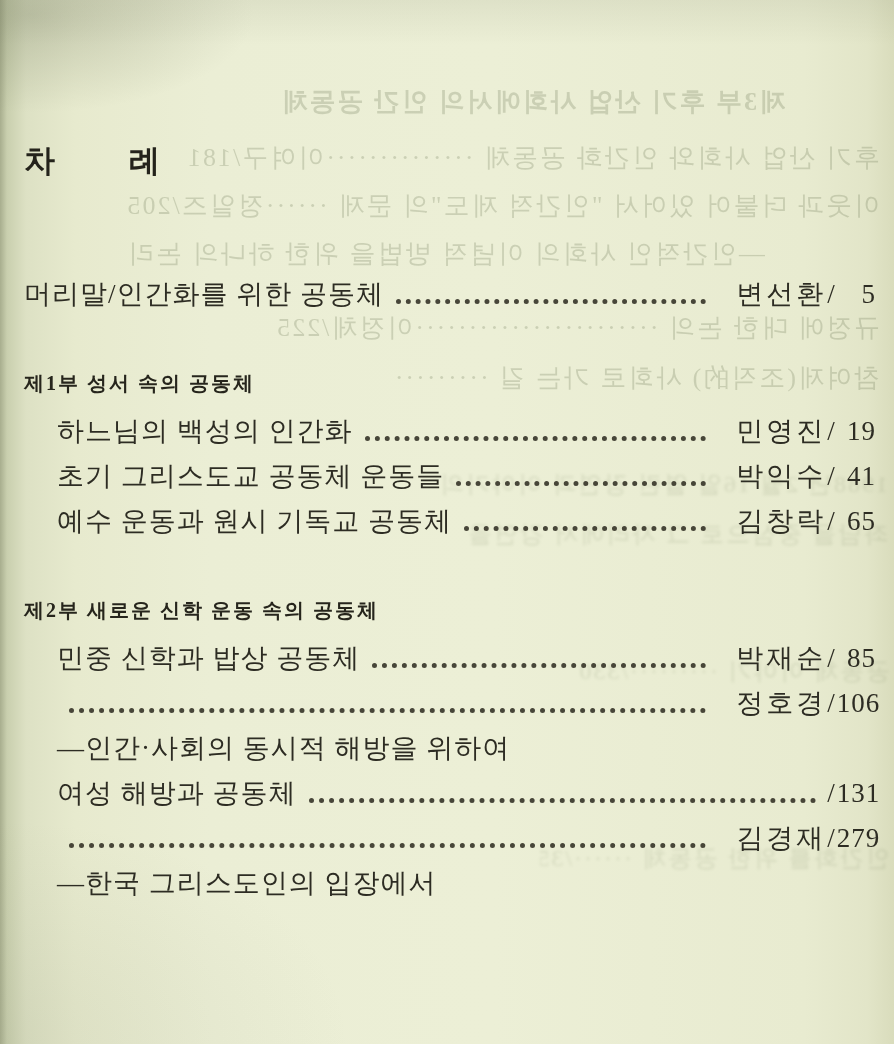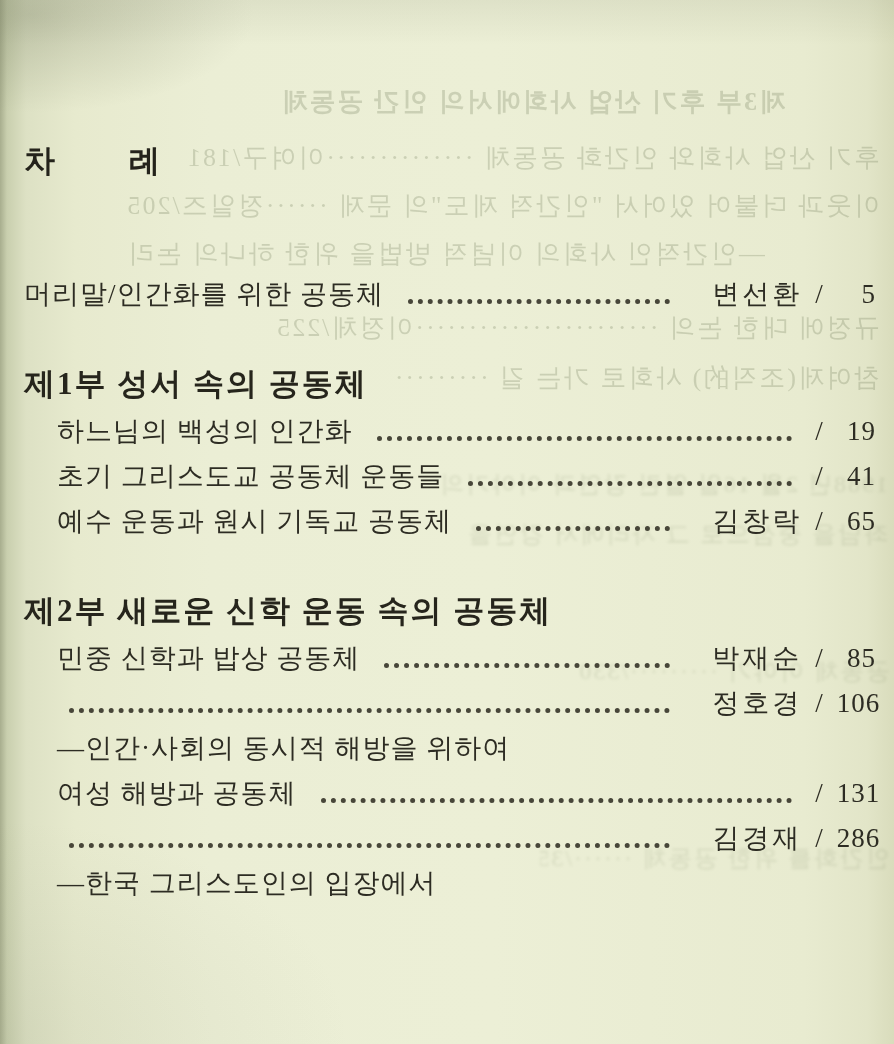--- a/index.html
+++ b/index.html
@@ -39,23 +39,23 @@
   
   .title{
     position:absolute; top:140px; left:24px; right:18px;
     text-align:left; font-size:31px; font-weight:bold;
     letter-spacing:4px; color:#24231b;
   }
   .toc{
     position:absolute; top:272px; left:24px; right:18px;
     font-size:27px; letter-spacing:1px;
   }
-  .row{display:flex; align-items:center; height:45px; line-height:45px; white-space:nowrap;gap:12px;}
+  .row{display:flex; align-items:center; height:45px; line-height:45px; white-space:nowrap;}
   .row.ind{padding-left:33px;}
-  .row.section{font-weight:bold; font-size:31px; letter-spacing:2px;
+  .row.section{font-weight:bold; font-size:20px; letter-spacing:2px;
                margin-top:44px; margin-bottom:3px; color:#26251c;}
   .row.subtitle{padding-left:33px;}
   .leader{
     flex:1; align-self:flex-end; height:0;
     border-bottom:5px dotted #3a382c;
     margin:0 10px 13px 12px; min-width:30px; opacity:.92;
   }
   .author{letter-spacing:3px;margin-left:20px;}
   .slash{margin:0 1px;}
   .pagenum{display:inline-block; width:2.9ch; text-align:right; letter-spacing:1px;}
@@ -85,26 +85,28 @@
     <span class="author">변선환</span>
     <span class="slash">/</span>
     <span class="pagenum">5</span>
   </div>
       <div class="row section">
     <span class="txt">제1부 성서 속의 공동체</span>
   </div>
       <div class="row entry ind">
     <span class="t">하느님의 백성의 인간화</span>
     <span class="leader"></span>
+    <span class="author">민영진</span>
     <span class="slash">/</span>
     <span class="pagenum">19</span>
   </div>
       <div class="row entry ind">
     <span class="t">초기 그리스도교 공동체 운동들</span>
     <span class="leader"></span>
+    <span class="author">박익수</span>
     <span class="slash">/</span>
     <span class="pagenum">41</span>
   </div>
       <div class="row entry ind">
     <span class="t">예수 운동과 원시 기독교 공동체</span>
     <span class="leader"></span>
     <span class="author">김창락</span>
     <span class="slash">/</span>
     <span class="pagenum">65</span>
   </div>
@@ -130,19 +132,19 @@
       <div class="row entry ind">
     <span class="t">여성 해방과 공동체</span>
     <span class="leader"></span>
     <span class="slash">/</span>
     <span class="pagenum">131</span>
   </div>
       <div class="row entry ind">
     <span class="leader"></span>
     <span class="author">김경재</span>
     <span class="slash">/</span>
-    <span class="pagenum">286</span>
+    <span class="pagenum">279</span>
   </div>
       <div class="row subtitle">
     <span class="txt">—한국 그리스도인의 입장에서</span>
   </div>
     </div>
 </div>
 
 </body></html>

